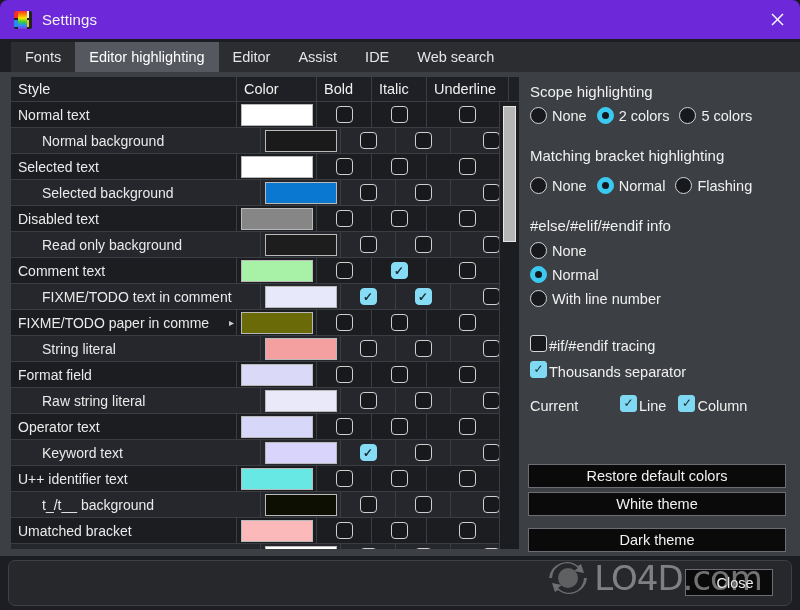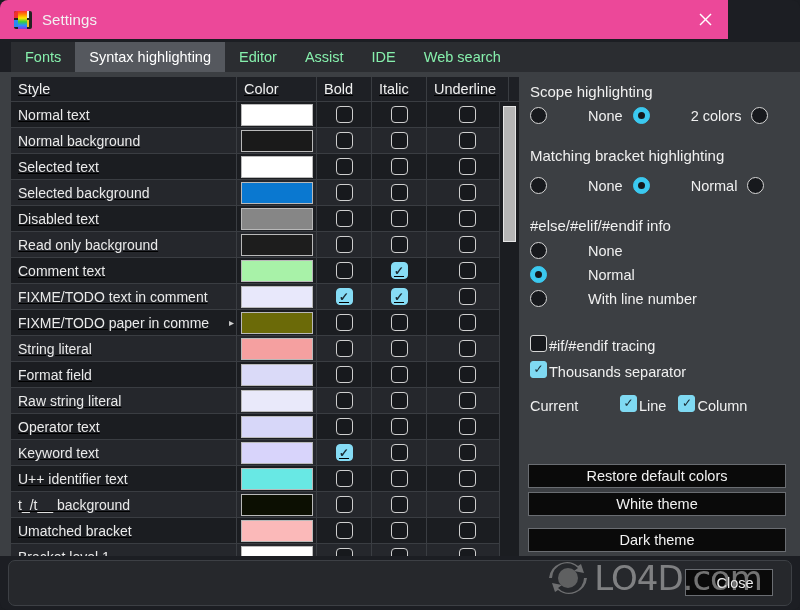--- a/index.html
+++ b/index.html
@@ -23,22 +23,22 @@
     background: #1c1e23;
     border-radius: 8px;
     overflow: hidden;
     box-sizing: border-box;
   }
 
   
   #titlebar {
     position: absolute;
     left: 0; top: 0;
-    width: 728px; height: 39px;
-    background: #ec4899;
+    width: 800px; height: 39px;
+    background: #6d28d9;
     display: flex;
     align-items: center;
   }
   #app-icon {
     width: 18px; height: 18px;
     margin-left: 14px;
     position: relative;
     border-radius: 2px;
     overflow: hidden;
     flex: 0 0 auto;
@@ -74,21 +74,21 @@
     background: #2b2d31;
     display: flex;
     align-items: stretch;
   }
   .tab {
     position: relative;
     display: flex;
     align-items: center;
     justify-content: center;
     padding: 0 14px;
-    color: #86efac;
+    color: #e5e5e5;
     font-size: 14.5px;
     background: transparent;
     cursor: pointer;
     white-space: nowrap;
     box-sizing: border-box;
   }
   .tab.selected {
     background: #55585e;
     color: #ffffff;
   }
@@ -99,39 +99,38 @@
     left: 0; top: 72px;
     width: 800px; height: 484px;
     background: #3c3f43;
   }
 
   
   #table-panel {
     position: absolute;
     left: 11px; top: 5px;
     width: 508px;
-    height: 532px;
+    height: 472px;
     background: #8b5cf6;
     overflow: hidden;
     box-sizing: border-box;
-    text-decoration: underline;
   }
   .trow {
     display: flex;
     height: 26px;
     box-sizing: border-box;
     align-items: center;
     border-bottom: 1px solid #3a3d42;
   }
   .trow.header {
     background: #1e2025;
     height: 25px;
   }
   .trow.odd  { background: #1b1d21; }
-  .trow.even { background: #25272c; }
+  .trow.even { background: #25272c; padding-left: 24px; }
 
   .c-style {
     width: 226px;
     flex: 0 0 226px;
     padding-left: 7px;
     color: #eaeaea;
     font-size: 14px;
     box-sizing: border-box;
     overflow: hidden;
     white-space: nowrap;
@@ -244,21 +243,20 @@
   .radio-row {
     display: flex;
     align-items: center;
   }
   .radio-item {
     display: flex;
     align-items: center;
     cursor: pointer;
     margin-right: 10px;
     white-space: nowrap;
-    gap: 36px;
   }
   .radio {
     width: 17px; height: 17px;
     border-radius: 50%;
     background: #17191d;
     border: 1.5px solid #d6d6d6;
     box-sizing: border-box;
     margin-right: 5px;
     flex: 0 0 auto;
     position: relative;
@@ -387,21 +385,21 @@
         <line x1="13" y1="2" x2="2" y2="13" stroke="#ffffff" stroke-width="1.4"></line>
       </svg>
     </div>
   </div>
 
   <div id="tabstrip">
     <div class="tab">
       <span>Fonts</span>
     </div>
     <div class="tab selected">
-      <span>Syntax highlighting</span>
+      <span>Editor highlighting</span>
     </div>
     <div class="tab">
       <span>Editor</span>
     </div>
     <div class="tab">
       <span>Assist</span>
     </div>
     <div class="tab">
       <span>IDE</span>
     </div>

